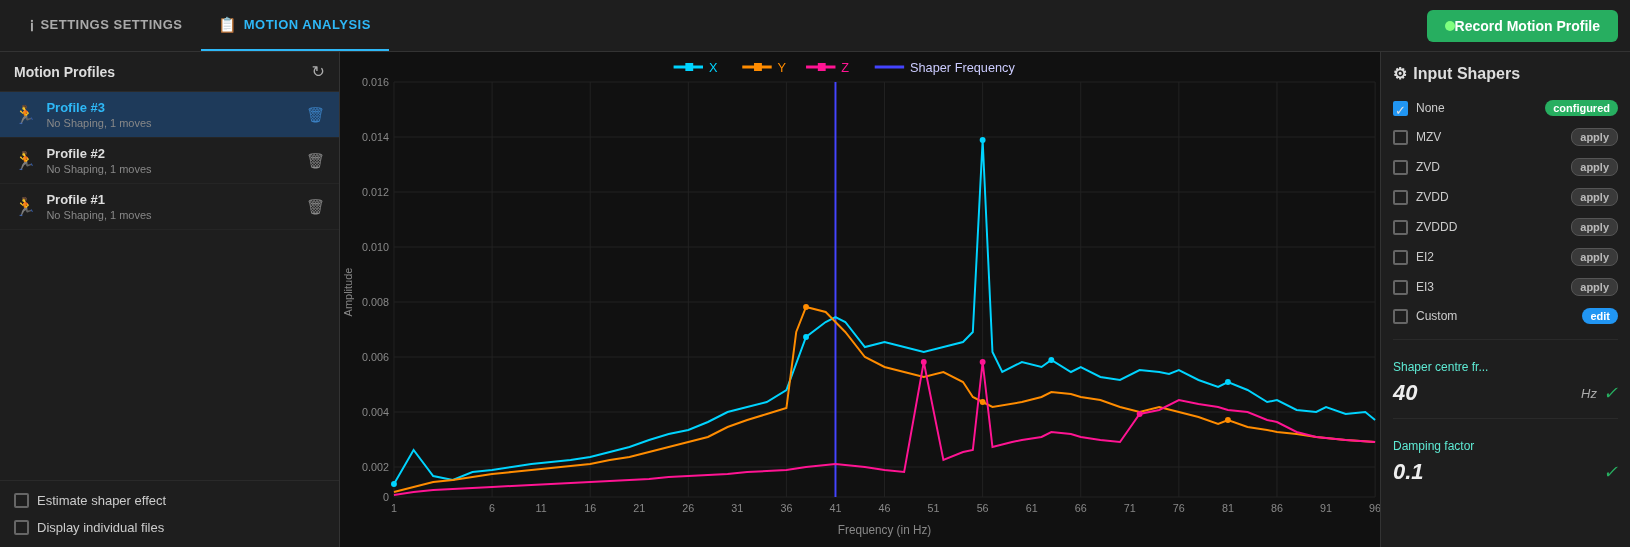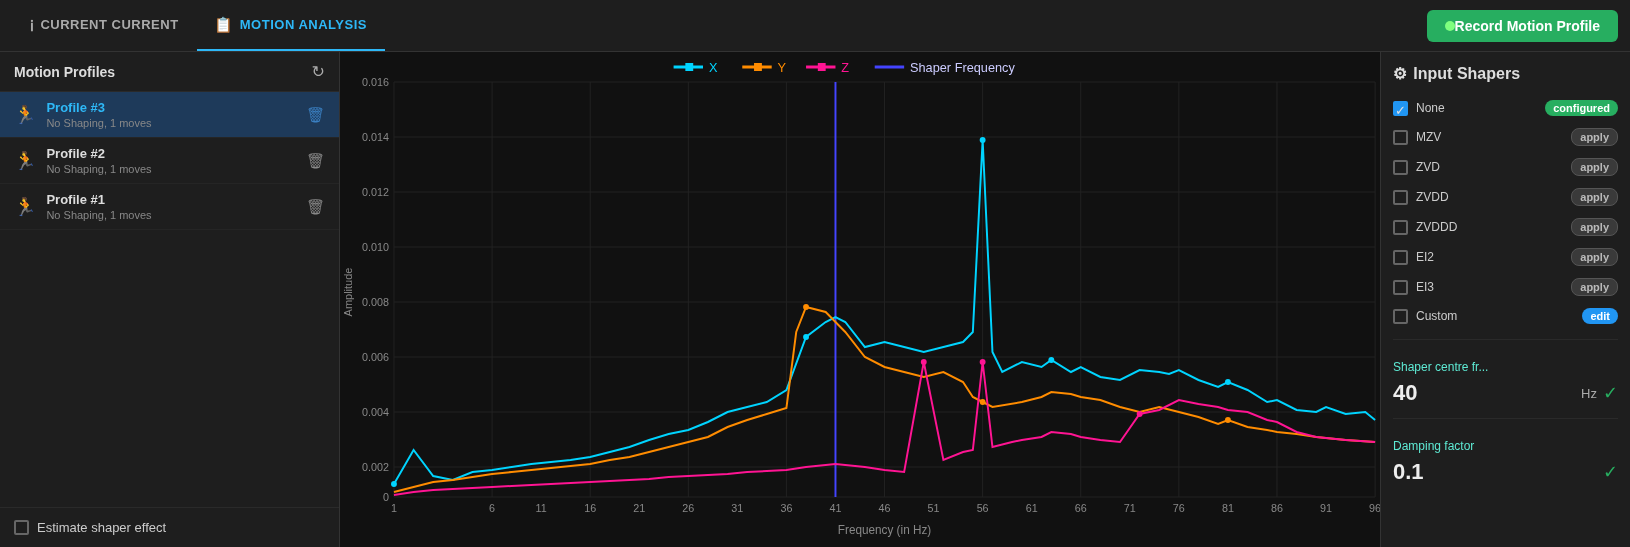--- a/index.html
+++ b/index.html
@@ -203,20 +203,21 @@
     .badge-apply { background: #3a3a3a; color: #bbb; border: 1px solid #555; }
     .badge-edit { background: #2196F3; color: #fff; }
 
     .divider { border-top: 1px solid #2a2a2a; margin: 6px 0; }
 
     .setting-label { font-size: 12px; color: #5eead4; margin-top: 8px; }
     .setting-row {
       display: flex;
       align-items: center;
       gap: 6px;
+      font-style: italic;
     }
     .setting-value {
       font-size: 22px;
       font-weight: 700;
       color: #eee;
       flex: 1;
     }
     .setting-unit { font-size: 13px; color: #aaa; }
     .confirm-icon { color: #27ae60; font-size: 18px; cursor: pointer; }
 
@@ -225,21 +226,21 @@
       position: absolute;
       top: 0; left: 0; right: 0; bottom: 0;
     }
   </style>
 </head>
 <body>
 
 <div class="top-bar">
   <div class="tab">
     <span class="tab-icon">ℹ</span>
-    <span>CURRENT CURRENT</span>
+    <span>SETTINGS SETTINGS</span>
   </div>
   <div class="tab active">
     <span class="tab-icon">📋</span>
     <span>MOTION ANALYSIS</span>
   </div>
   <div class="spacer"></div>
   <button class="record-btn">
     <span class="dot"></span>
     <span>Record Motion Profile</span>
   </button>
@@ -276,20 +277,24 @@
           <div class="profile-sub">No Shaping, 1 moves</div>
         </div>
         <button class="delete-btn">🗑</button>
       </div>
     </div>
     <div class="bottom-checks">
       <div class="check-row">
         <div class="check-box"></div>
         <span class="check-label">Estimate shaper effect</span>
       </div>
+      <div class="check-row">
+        <div class="check-box"></div>
+        <span class="check-label">Display individual files</span>
+      </div>
     </div>
   </div>
 
   <div class="chart-area">
     <div class="chart-container">
       <svg width="100%" height="100%" viewBox="0 0 1060 495" preserveAspectRatio="none">
 
         <rect width="1060" height="495" fill="#111"></rect>
 
         <g stroke="#222" stroke-width="1">

